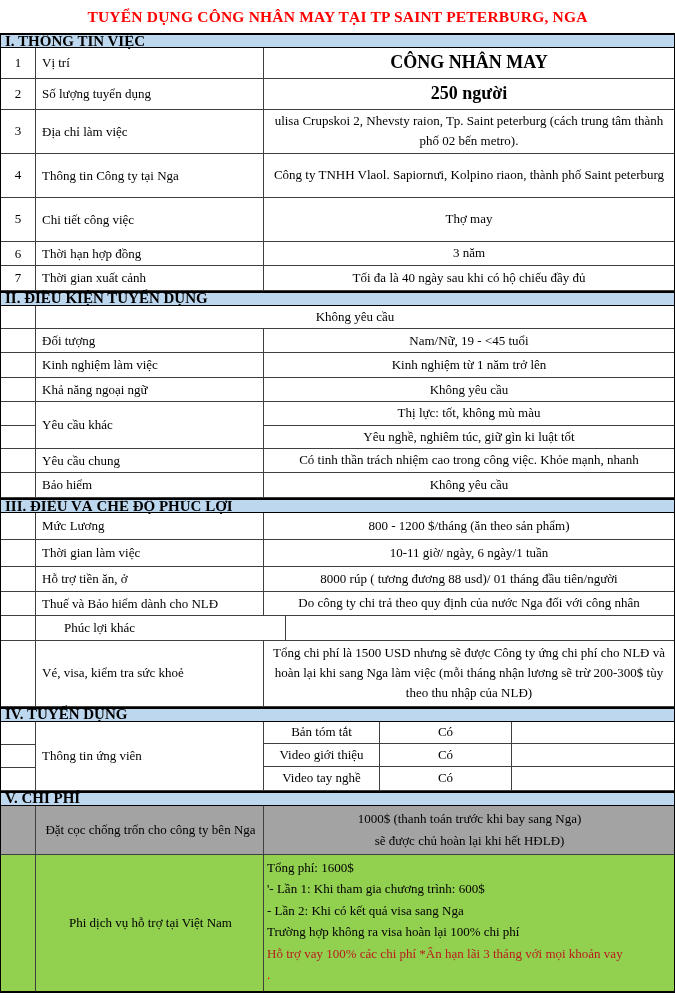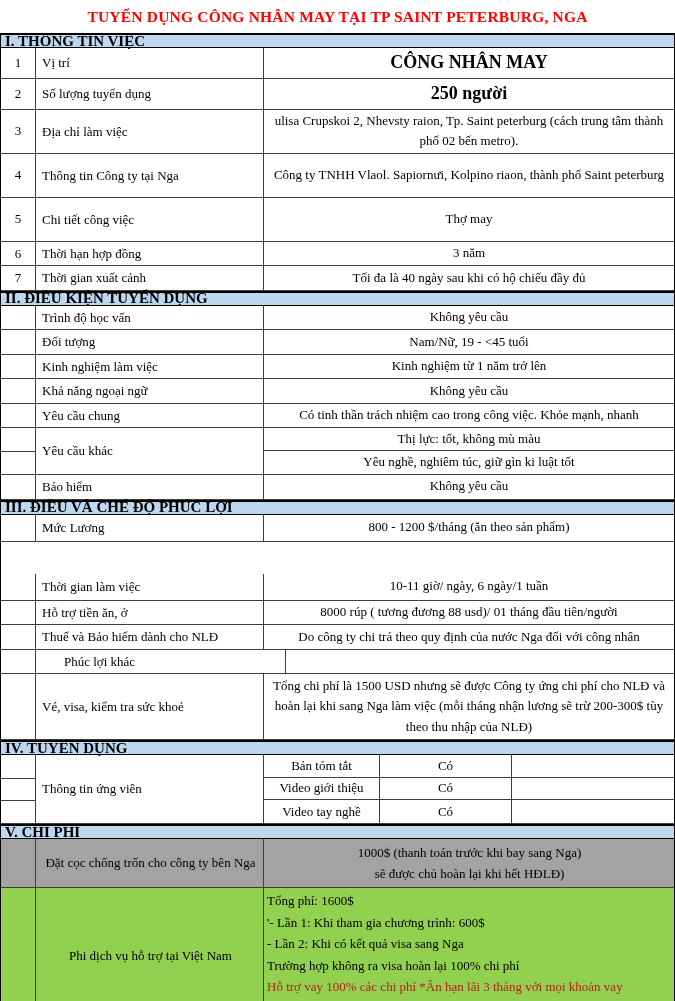--- a/index.html
+++ b/index.html
@@ -117,63 +117,62 @@
         <div class="c-value">3 năm</div>
       </div>
       <div class="row" style="min-height: 23px;">
         <div class="c-num">7</div>
         <div class="c-label">Thời gian xuất cảnh</div>
         <div class="c-value">Tối đa là 40 ngày sau khi có hộ chiếu đầy đủ</div>
       </div>
       <div class="sec-header" style="background: rgb(189, 215, 238);">II. ĐIỀU KIỆN TUYỂN DỤNG</div>
       <div class="row" style="min-height: 23px;">
         <div class="c-num"></div>
-        <div class="c-label">Trình độ học vấn</div>
         <div class="c-value">Không yêu cầu</div>
       </div>
       <div class="row" style="min-height: 23px;">
         <div class="c-num"></div>
         <div class="c-label">Đối tượng</div>
         <div class="c-value">Nam/Nữ, 19 - &lt;45 tuổi</div>
       </div>
       <div class="row" style="min-height: 23px;">
         <div class="c-num"></div>
         <div class="c-label">Kinh nghiệm làm việc</div>
         <div class="c-value">Kinh nghiệm từ 1 năm trở lên</div>
       </div>
       <div class="row" style="min-height: 23px;">
         <div class="c-num"></div>
         <div class="c-label">Khả năng ngoại ngữ</div>
         <div class="c-value">Không yêu cầu</div>
-      </div>
-      <div class="row" style="min-height: 23px;">
-        <div class="c-num"></div>
-        <div class="c-label">Yêu cầu chung</div>
-        <div class="c-value">Có tinh thần trách nhiệm cao trong công việc. Khỏe mạnh, nhanh</div>
       </div>
       <div class="row split" style="min-height: 46px;">
         <div class="c-num"></div>
         <div class="c-label">Yêu cầu khác</div>
         <div class="c-value stacked">
           <div class="stack">Thị lực: tốt, không mù màu</div>
           <div class="stack">Yêu nghề, nghiêm túc, giữ gìn ki luật tốt</div>
         </div>
       </div>
+      <div class="row" style="min-height: 23px;">
+        <div class="c-num"></div>
+        <div class="c-label">Yêu cầu chung</div>
+        <div class="c-value">Có tinh thần trách nhiệm cao trong công việc. Khỏe mạnh, nhanh</div>
+      </div>
       <div class="row" style="min-height: 25px;">
         <div class="c-num"></div>
         <div class="c-label">Bảo hiểm</div>
         <div class="c-value">Không yêu cầu</div>
       </div>
       <div class="sec-header" style="background: rgb(189, 215, 238);">III. ĐIỀU VÀ CHẾ ĐỘ PHÚC LỢI</div>
       <div class="row" style="min-height: 27px;">
         <div class="c-num"></div>
         <div class="c-label">Mức Lương</div>
         <div class="c-value">800 - 1200 $/tháng (ăn theo sản phẩm)</div>
       </div>
-      <div class="row" style="min-height: 27px; margin-top: 32px;">
+      <div class="row" style="min-height: 27px;">
         <div class="c-num"></div>
         <div class="c-label">Thời gian làm việc</div>
         <div class="c-value">10-11 giờ/ ngày, 6 ngày/1 tuần</div>
       </div>
       <div class="row" style="min-height: 23px;">
         <div class="c-num"></div>
         <div class="c-label">Hỗ trợ tiền ăn, ở</div>
         <div class="c-value">8000 rúp ( tương đương 88 usd)/ 01 tháng đầu tiên/người</div>
       </div>
       <div class="row" style="min-height: 23px;">

